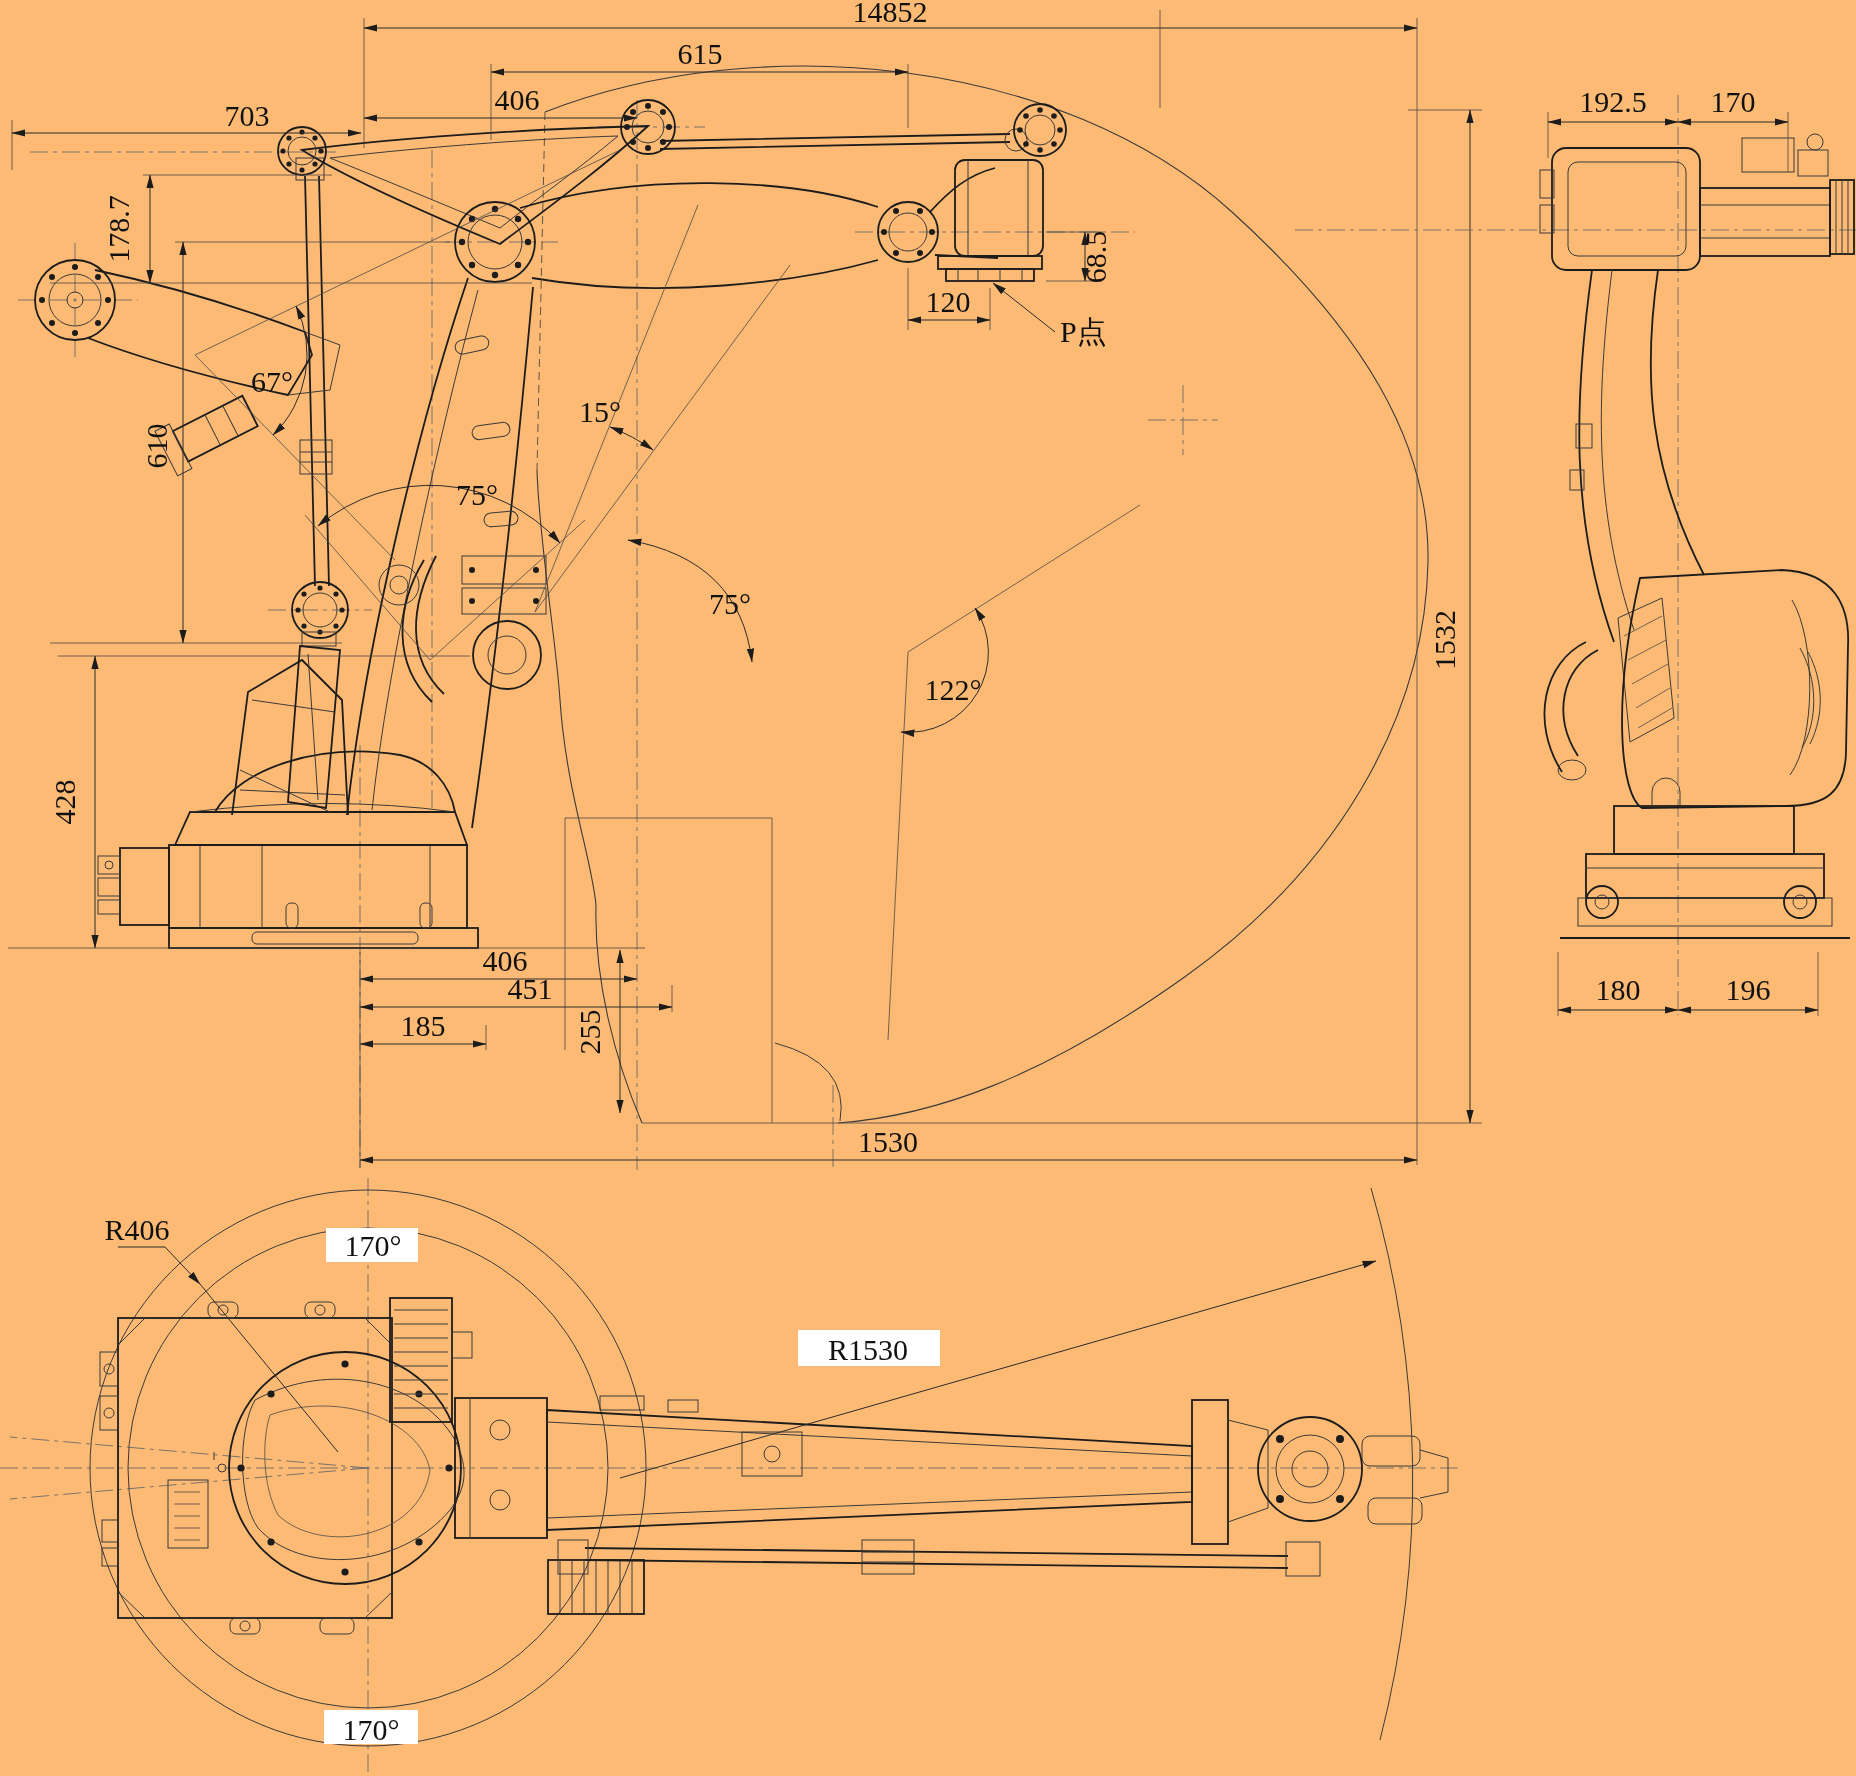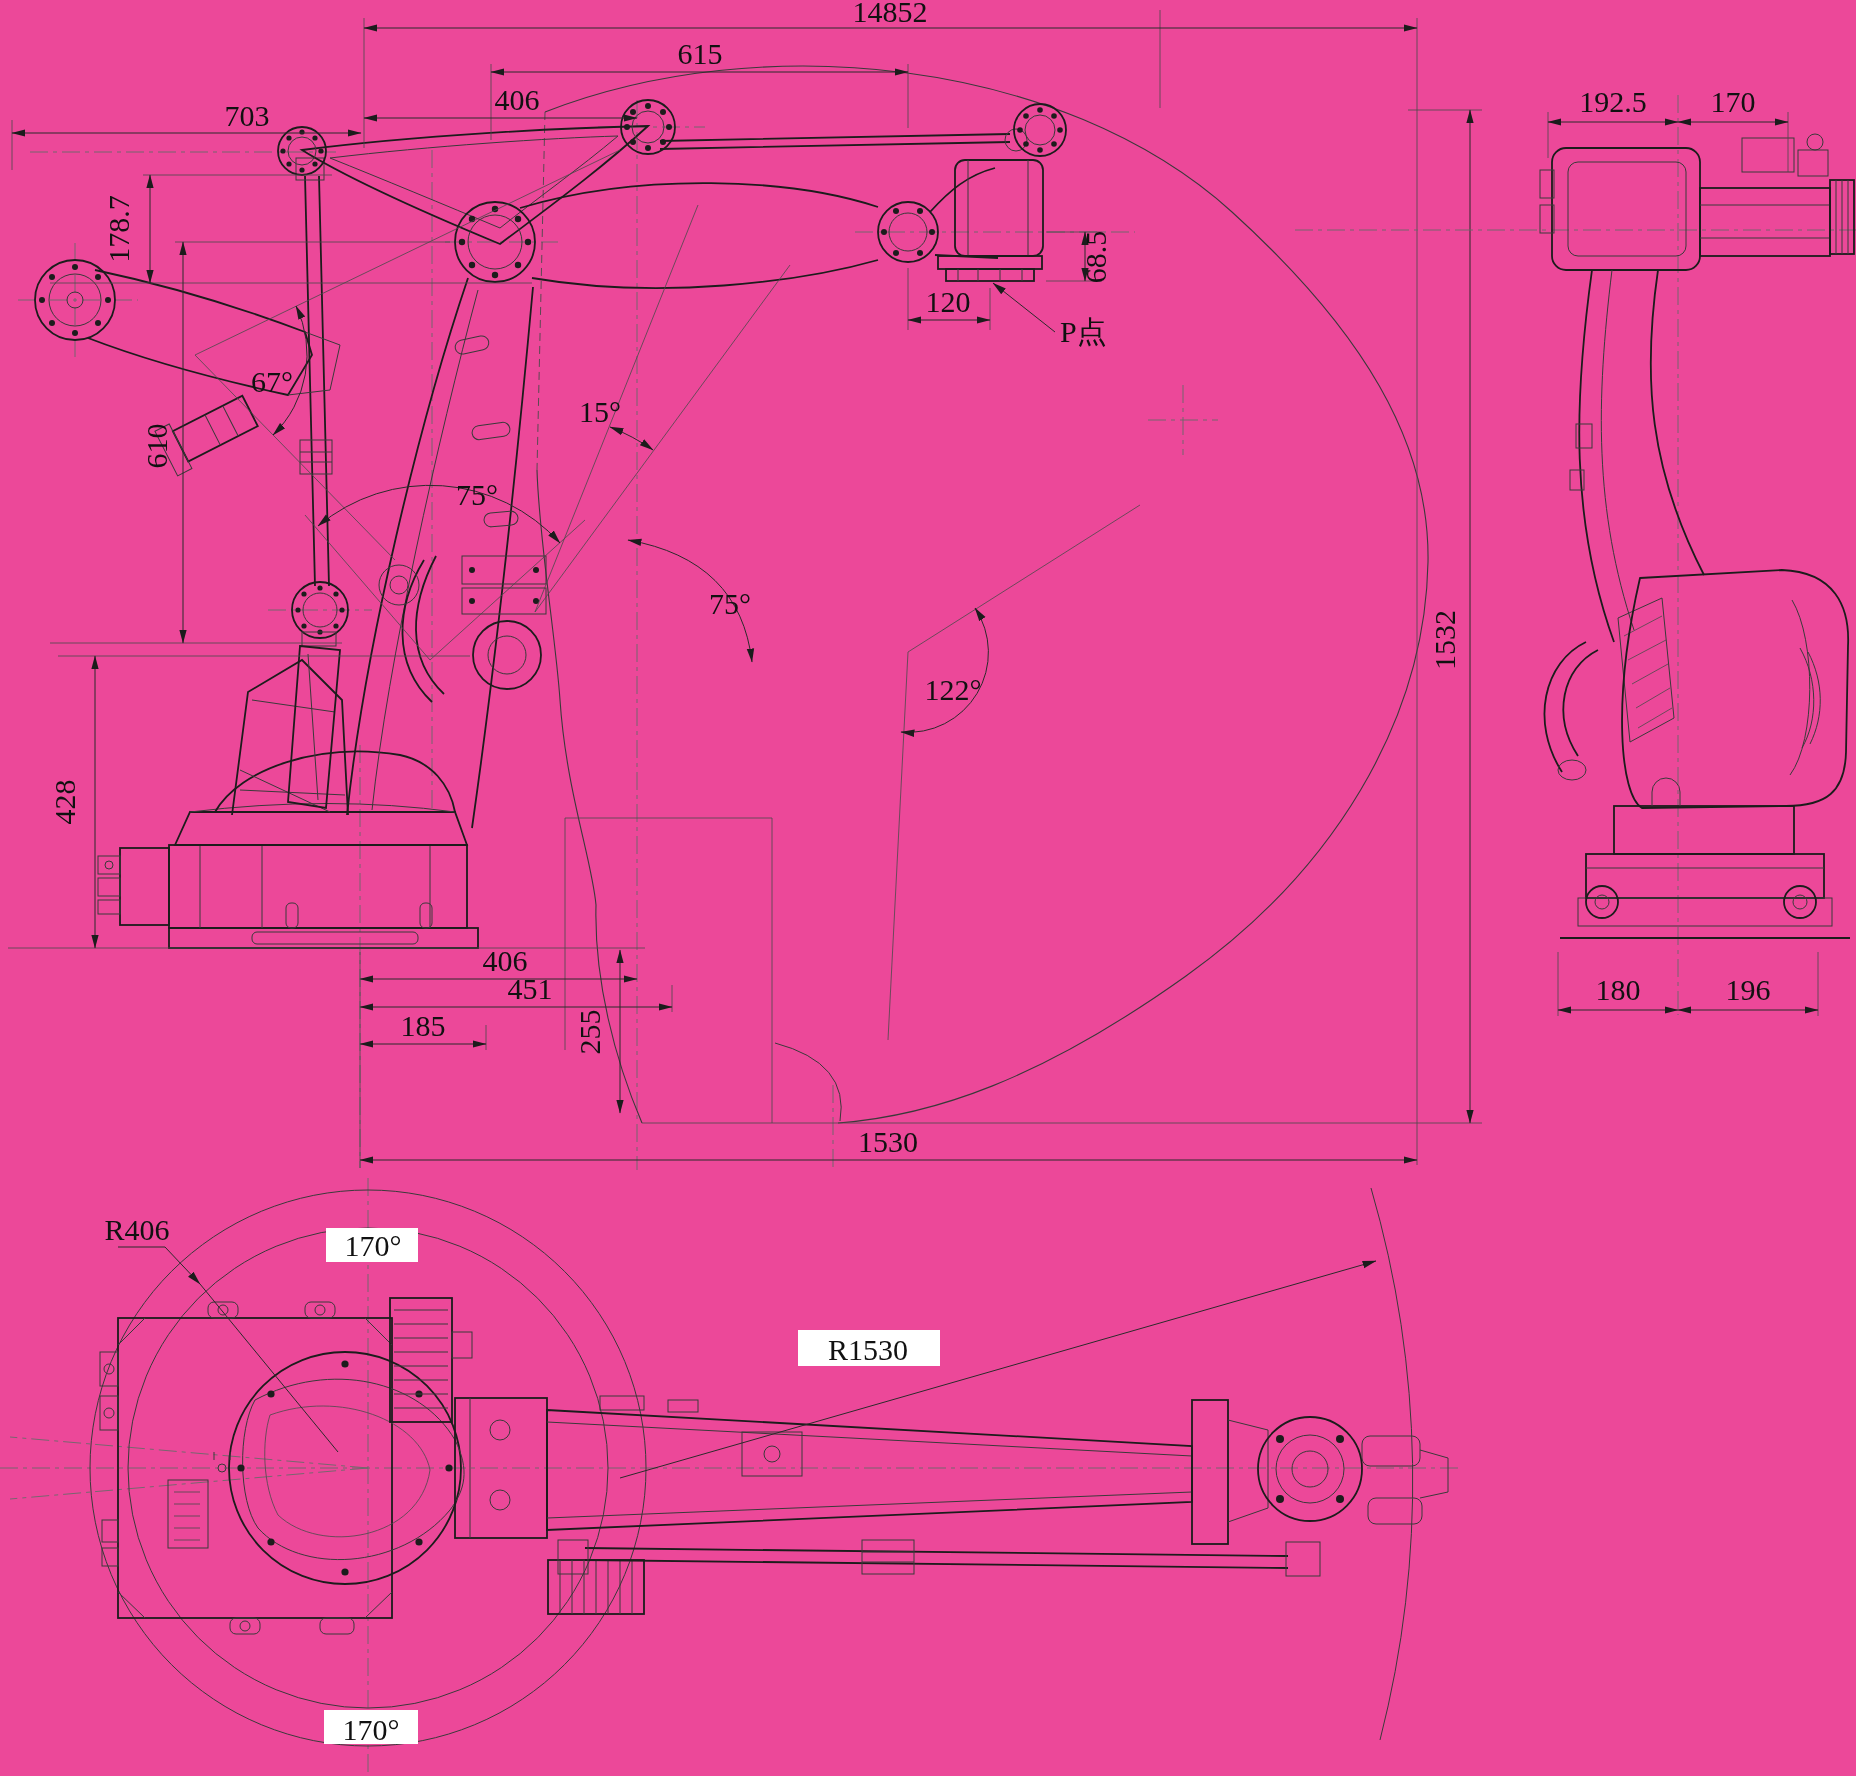--- a/index.html
+++ b/index.html
@@ -1,16 +1,16 @@
 <!DOCTYPE html>
 <html><head>
 <meta charset="utf-8">
 <style>
   html,body{margin:0;padding:0;background:#ffffff;}
-  .stage{width:1856px;height:1776px;background:#ec4899;position:relative;font-family:"Liberation Serif",serif;}
+  .stage{width:1856px;height:1776px;background:#fdba74;position:relative;font-family:"Liberation Serif",serif;}
   svg{display:block;}
   
   .s1{stroke:#3a3a3a;stroke-width:1;fill:none;}
   .s2{stroke:#1c1c1c;stroke-width:1.8;fill:none;}
   .thin{stroke:#4a4a4a;stroke-width:0.8;fill:none;}
   .cl{stroke:#6a6a6a;stroke-width:0.9;fill:none;stroke-dasharray:18 5 4 5;}
   .dash{stroke:#4a4a4a;stroke-width:0.9;fill:none;stroke-dasharray:8 5;}
   .dim{stroke:#2b2b2b;stroke-width:1;fill:none;}
   .env{stroke:#3a3a3a;stroke-width:1.1;fill:none;}
   .dot{fill:#1c1c1c;stroke:none;}

